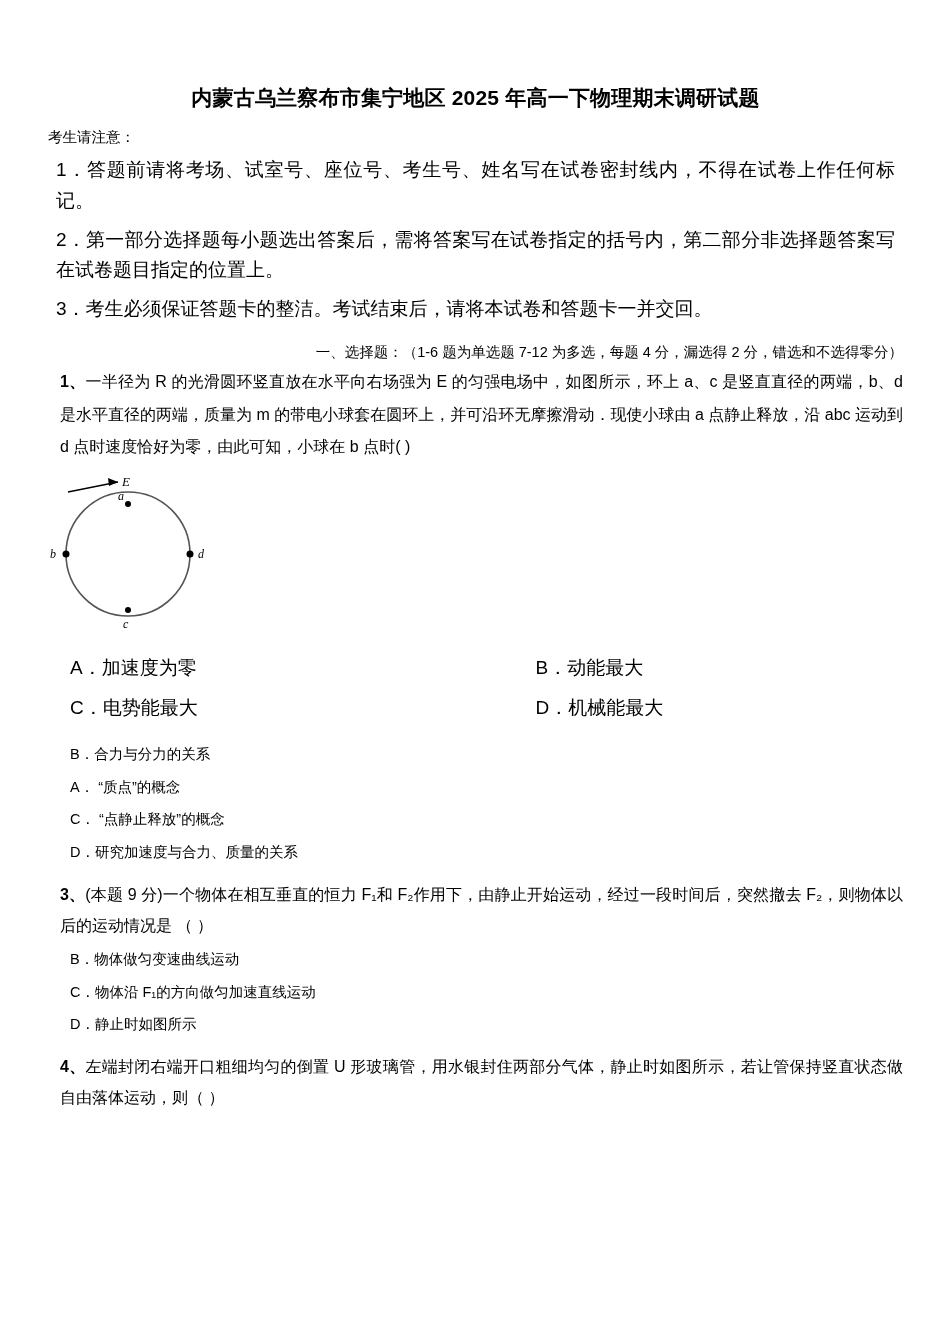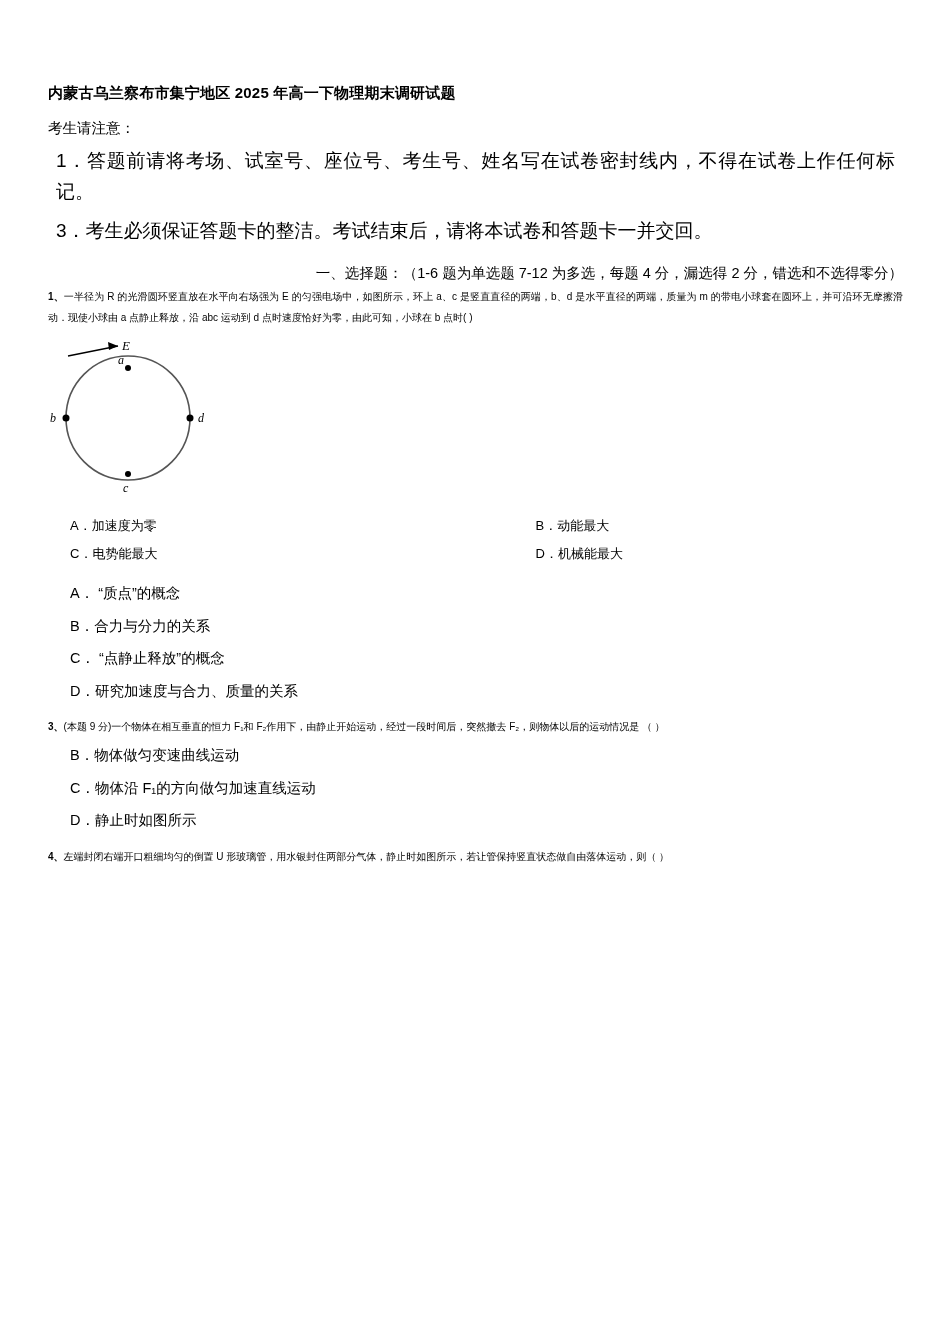--- a/index.html
+++ b/index.html
@@ -23,23 +23,23 @@
     padding: 0;
   }
   .content {
     position: absolute;
     left: 48px;
     top: 84px;
     width: 855px;
   }
   h1.doc-title {
     font-family: "Liberation Sans", "DejaVu Sans", sans-serif;
-    font-size: 15px;
+    font-size: 21px;
     font-weight: bold;
-    text-align: left;
+    text-align: center;
     margin: 0 0 16px 0;
     letter-spacing: 0.2px;
   }
   .notice-head {
     font-family: "Liberation Sans", "DejaVu Sans", sans-serif;
     font-size: 14.5px;
     font-weight: normal;
     margin: 0 0 6px 0;
   }
   .notice-line {
@@ -50,37 +50,37 @@
     text-align: justify;
   }
   .section-title {
     font-family: "Liberation Sans", "DejaVu Sans", sans-serif;
     font-size: 14.5px;
     margin: 18px 0 4px 0;
     text-align: right;
   }
   .qtext {
     font-family: "Liberation Sans", "DejaVu Sans", sans-serif;
-    font-size: 10px;
+    font-size: 16px;
     line-height: 1.95;
-    margin: 0 0 2px 0;
+    margin: 0 0 2px 12px;
     text-align: justify;
   }
   .qtext.q1 { line-height: 2.05; }
   b, .bold { font-weight: bold; }
   .opt-grid {
     display: flex;
     flex-wrap: wrap;
     margin-top: 10px;
   }
   .opt-grid .opt {
     width: 50%;
     box-sizing: border-box;
     font-family: "Liberation Sans", "DejaVu Sans", sans-serif;
-    font-size: 13px;
+    font-size: 19px;
     line-height: 2.1;
     padding-left: 22px;
   }
   .opt-grid .opt:nth-child(even) { padding-left: 60px; }
   .opt-list .opt {
     font-family: "Liberation Sans", "DejaVu Sans", sans-serif;
     font-size: 14.5px;
     line-height: 2.25;
     padding-left: 22px;
   }
@@ -93,20 +93,21 @@
 </head>
 <body>
 
 <div class="page">
   <div class="content">
 
     <h1 class="doc-title">内蒙古乌兰察布市集宁地区 2025 年高一下物理期末调研试题</h1>
 
     <div class="notice-head">考生请注意：</div>
     <p class="notice-line">1．答题前请将考场、试室号、座位号、考生号、姓名写在试卷密封线内，不得在试卷上作任何标记。</p>
+    <p class="notice-line">2．第一部分选择题每小题选出答案后，需将答案写在试卷指定的括号内，第二部分非选择题答案写在试卷题目指定的位置上。</p>
     <p class="notice-line">3．考生必须保证答题卡的整洁。考试结束后，请将本试卷和答题卡一并交回。</p>
 
     <div class="section-title">一、选择题：（1-6 题为单选题 7-12 为多选，每题 4 分，漏选得 2 分，错选和不选得零分）</div>
 
     <div>
       <p class="qtext q1"><span class="bold">1、</span><span>一半径为 R 的光滑圆环竖直放在水平向右场强为 E 的匀强电场中，如图所示，环上 a、c 是竖直直径的两端，b、d 是水平直径的两端，质量为 m 的带电小球套在圆环上，并可沿环无摩擦滑动．现使小球由 a 点静止释放，沿 abc 运动到 d 点时速度恰好为零，由此可知，小球在 b 点时(        )</span></p>
 
       <div class="figure-wrap">
         <svg width="250" height="160" viewBox="0 0 250 160">
           <circle cx="80" cy="80" r="62" fill="none" stroke="#555555" stroke-width="1.6"></circle>
@@ -129,22 +130,22 @@
       <div class="opt-grid">
         <div class="opt">A．加速度为零</div>
         <div class="opt">B．动能最大</div>
         <div class="opt">C．电势能最大</div>
         <div class="opt">D．机械能最大</div>
       </div>
     </div>
 
     <div class="gap-q">
       <div class="opt-list">
+        <div class="opt">B．合力与分力的关系</div>
         <div class="opt">A． “质点”的概念</div>
-        <div class="opt">B．合力与分力的关系</div>
         <div class="opt">C． “点静止释放”的概念</div>
         <div class="opt">D．研究加速度与合力、质量的关系</div>
       </div>
     </div>
 
     <div class="gap-q">
       <p class="qtext"><span class="bold">3、</span><span>(本题 9 分)一个物体在相互垂直的恒力 F₁和 F₂作用下，由静止开始运动，经过一段时间后，突然撤去 F₂，则物体以后的运动情况是 （ ）</span></p>
       <div class="opt-list">
         <div class="opt">B．物体做匀变速曲线运动</div>
         <div class="opt">C．物体沿 F₁的方向做匀加速直线运动</div>

